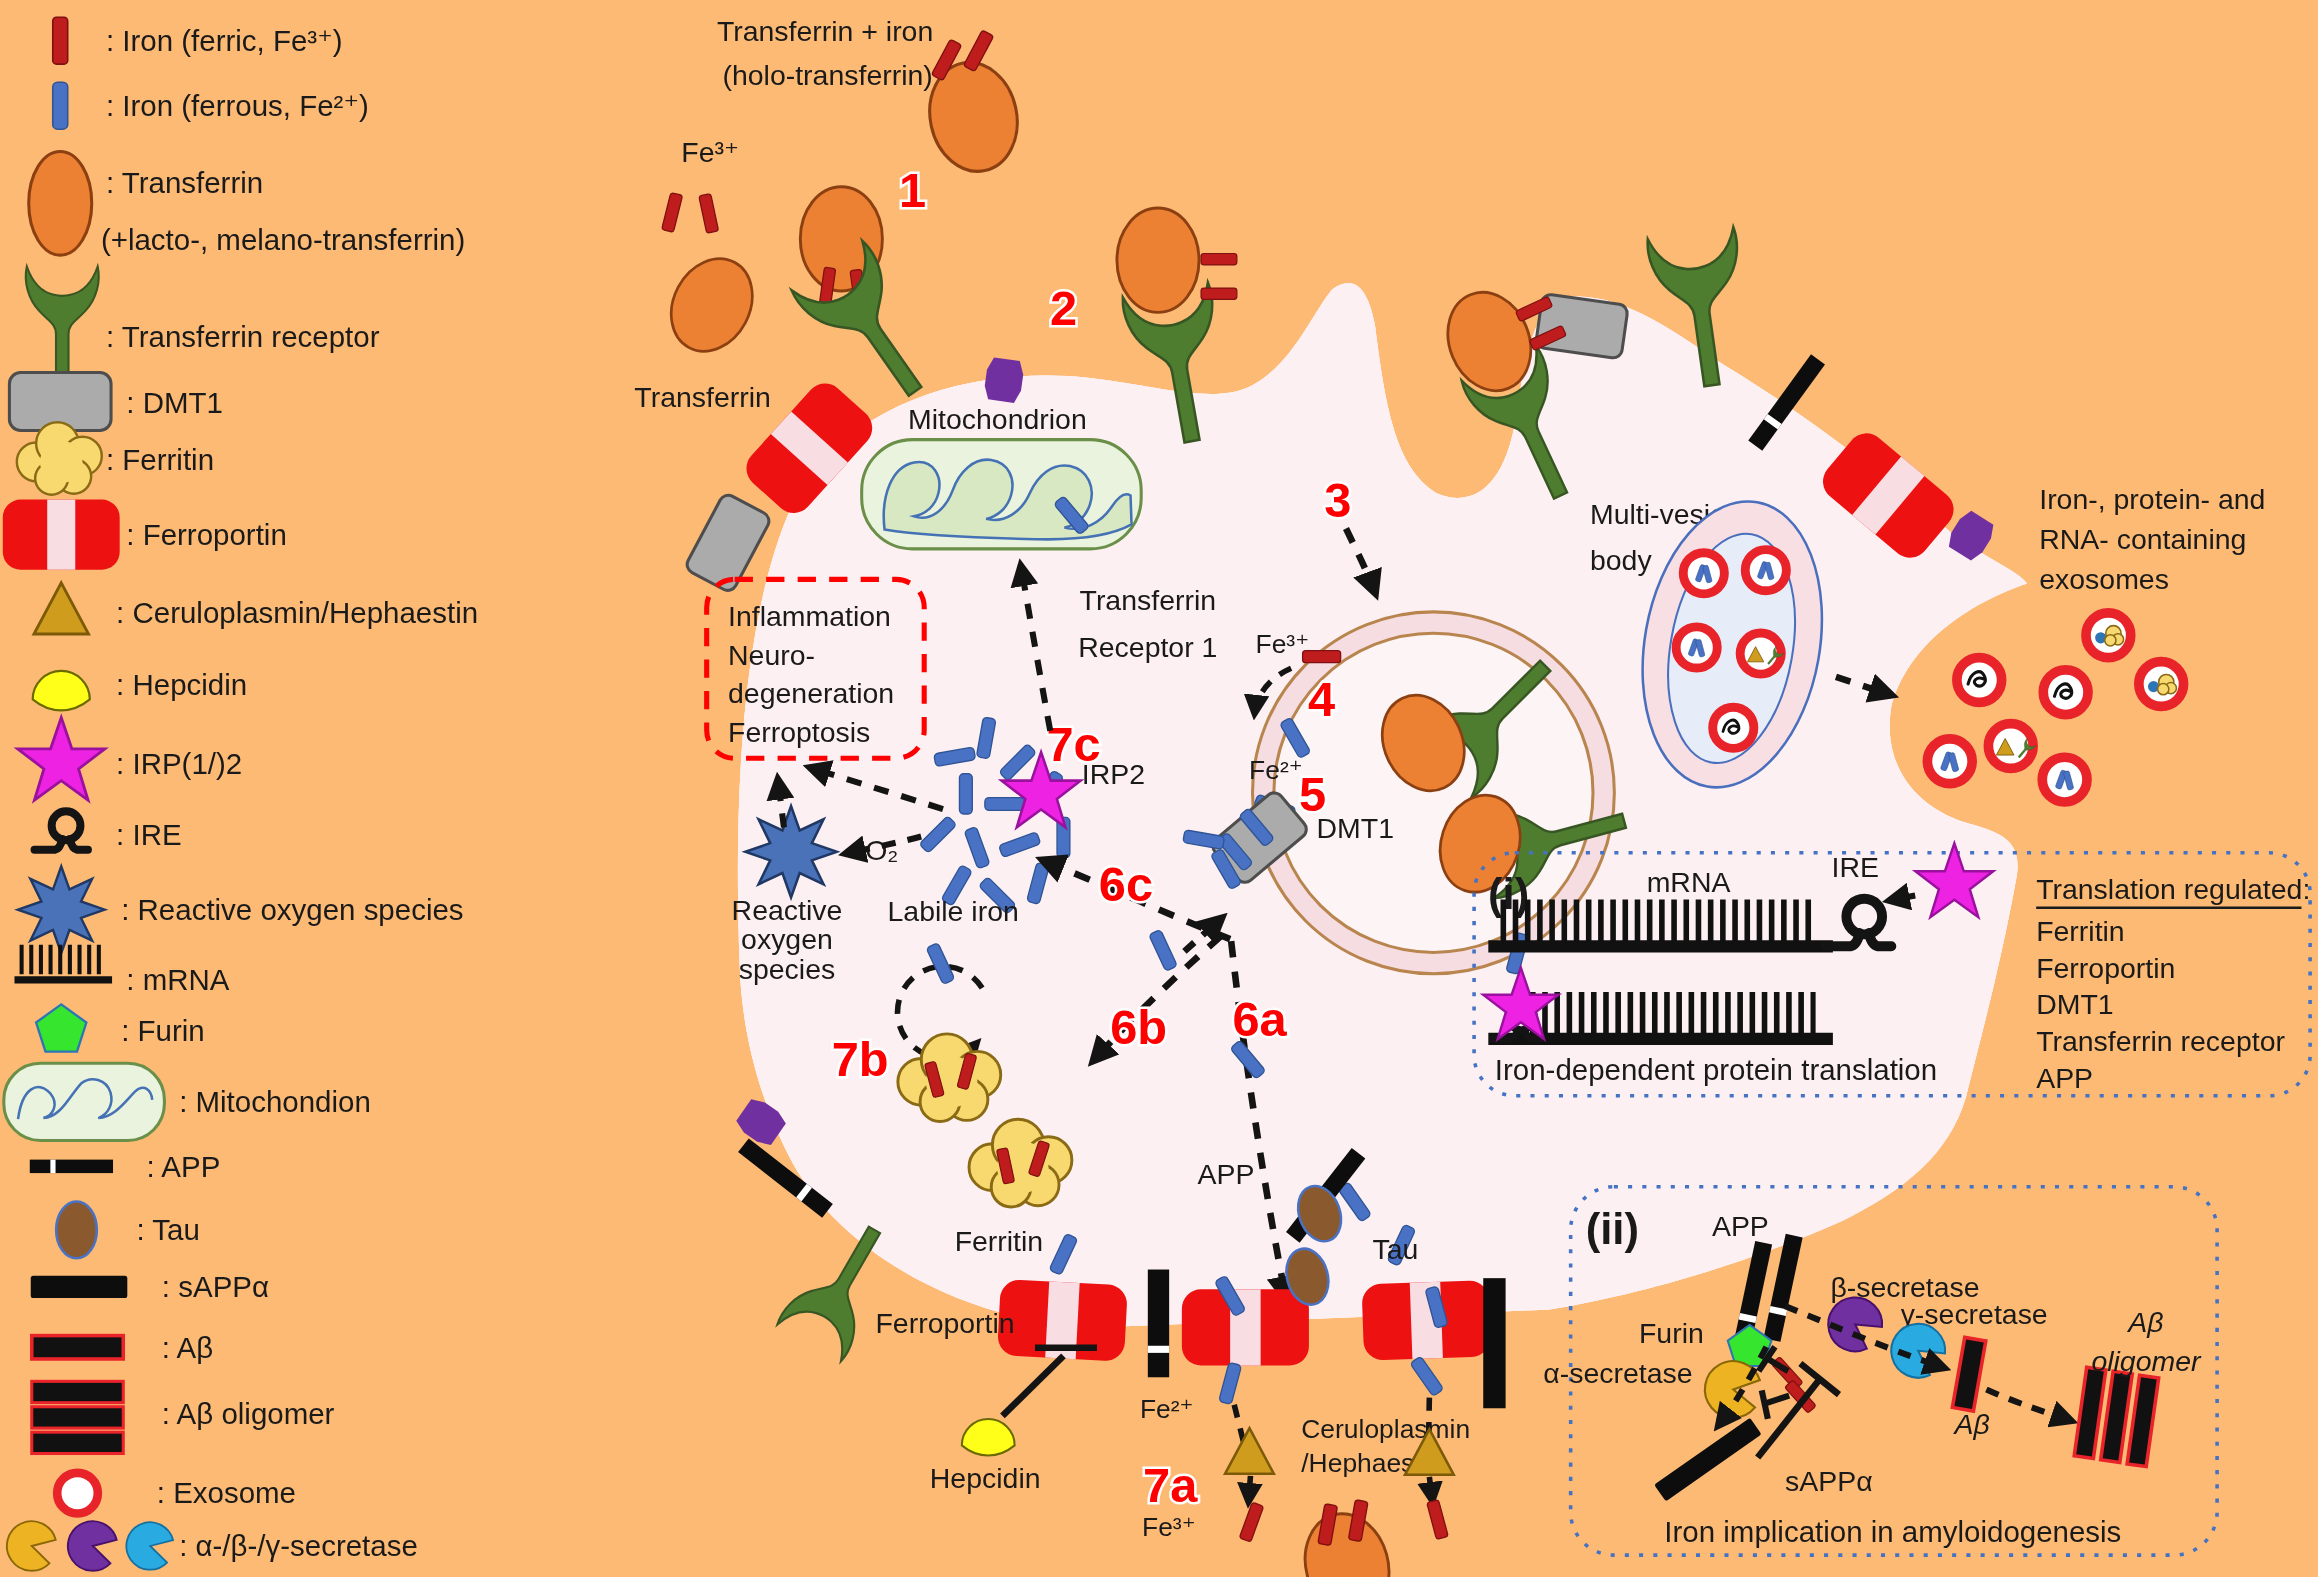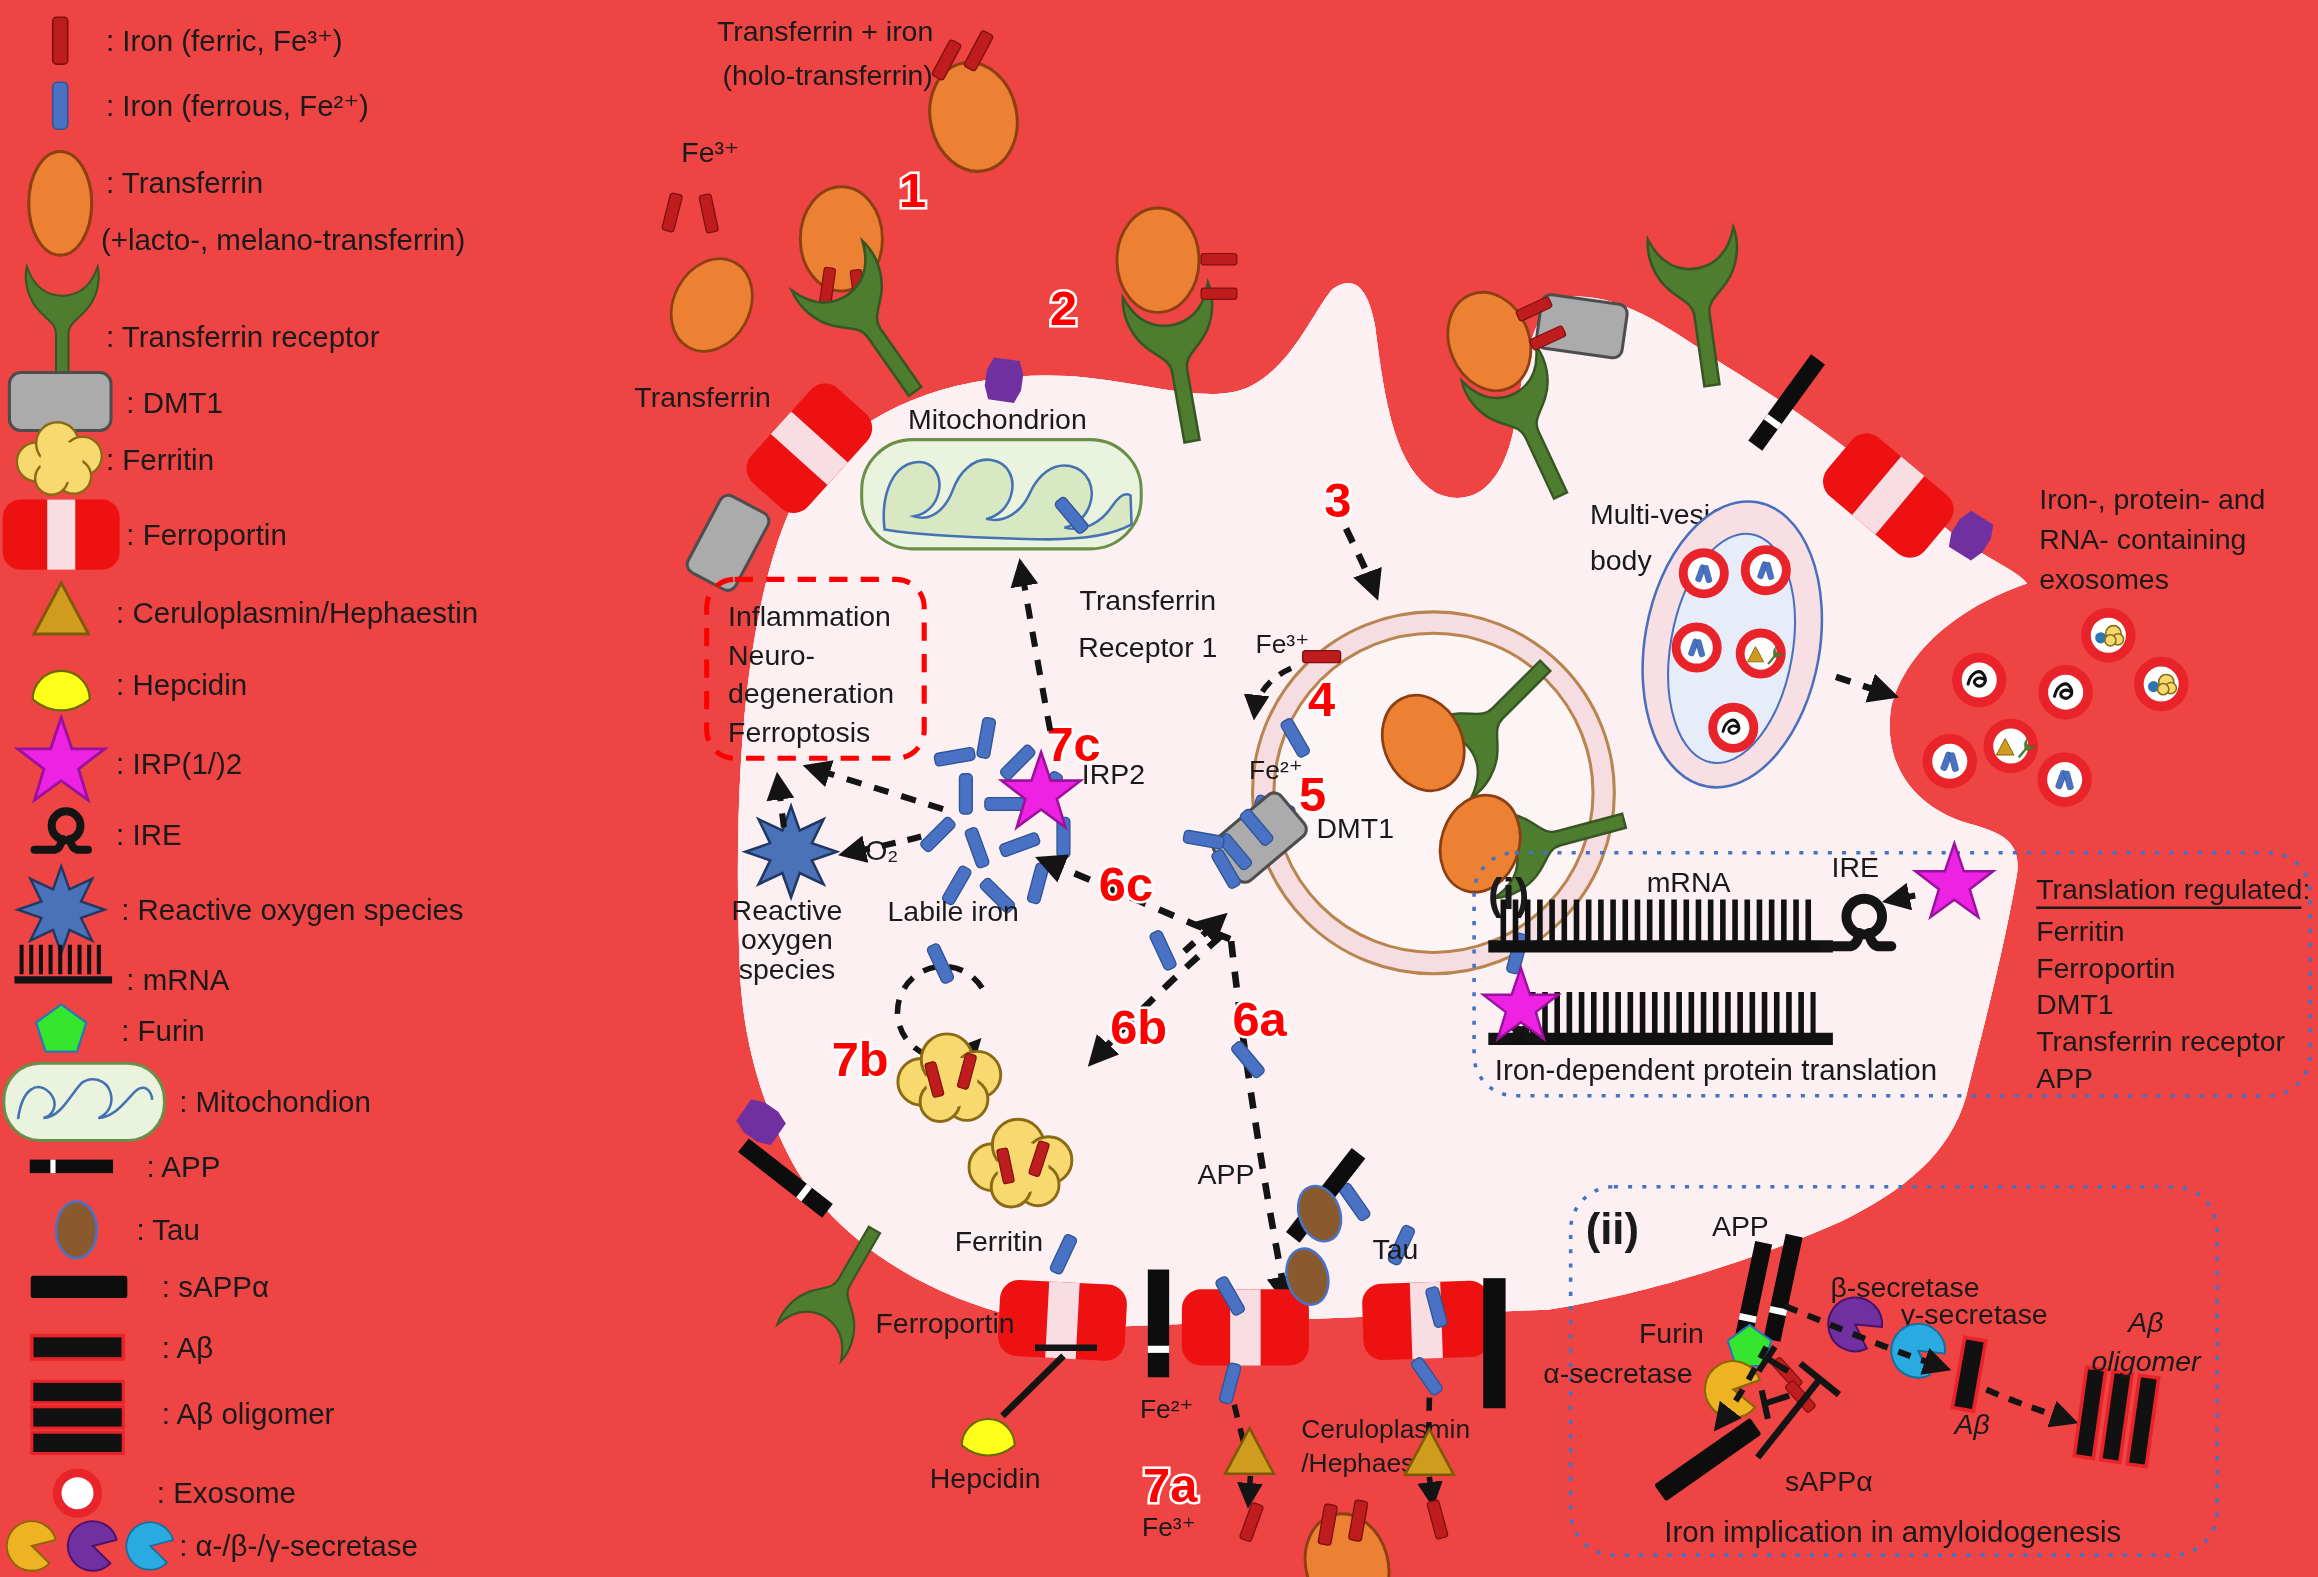--- a/index.html
+++ b/index.html
@@ -1,16 +1,16 @@
 <!DOCTYPE html>
 <html style="font-size:8.1px"><head>
 <meta charset="utf-8">
 <style>
   html,body{margin:0;padding:0;background:#ffffff;}
-  .stage{position:relative;width:2319px;height:1577px;background:#ef4444;overflow:hidden;}
+  .stage{position:relative;width:2319px;height:1577px;background:#fdba74;overflow:hidden;}
   svg{display:block;}
   text{font-family:"Liberation Sans","DejaVu Sans",sans-serif;fill:#1a1a1a;}
   .lg{font-size:58px;}
   .lbl{font-size:56px;}
   .sm{font-size:52px;}
   .step{font-size:96px;font-weight:bold;fill:#fe0000;paint-order:stroke;stroke:#ffffff;stroke-width:10px;}
   .tag{font-size:86px;font-weight:bold;}
   .it{font-style:italic;}
   .cap{font-size:58px;}
 </style>

